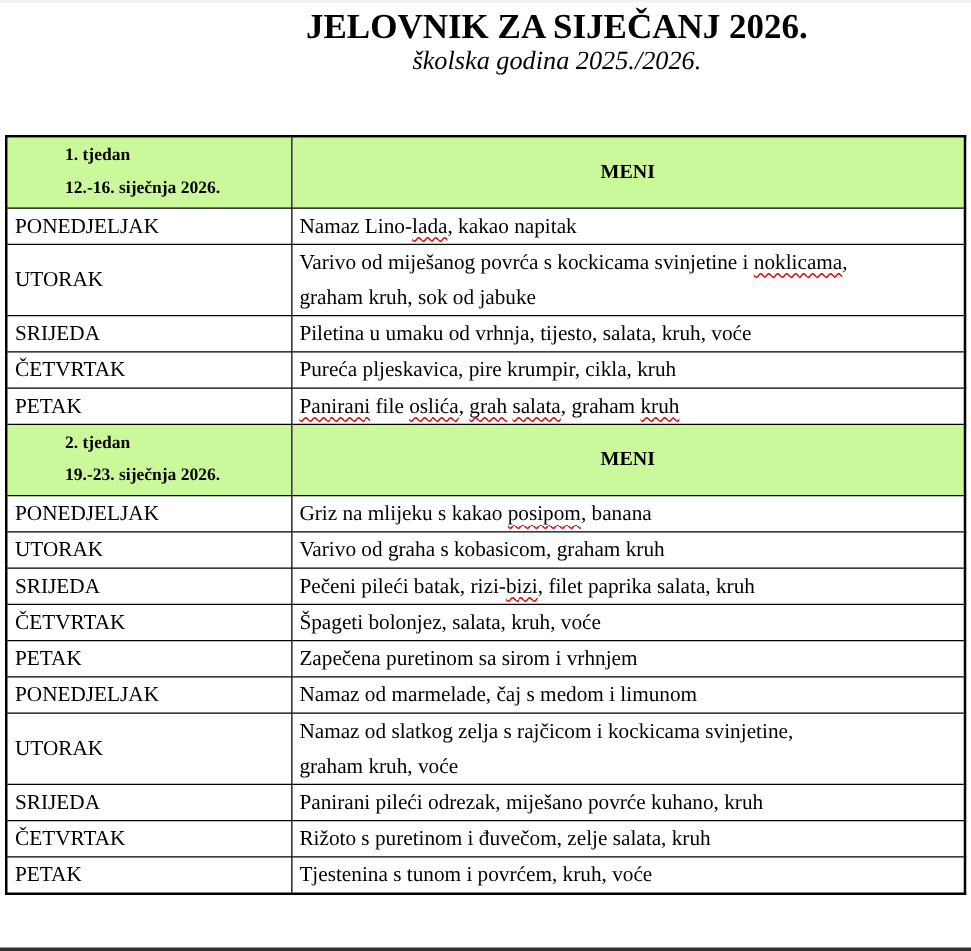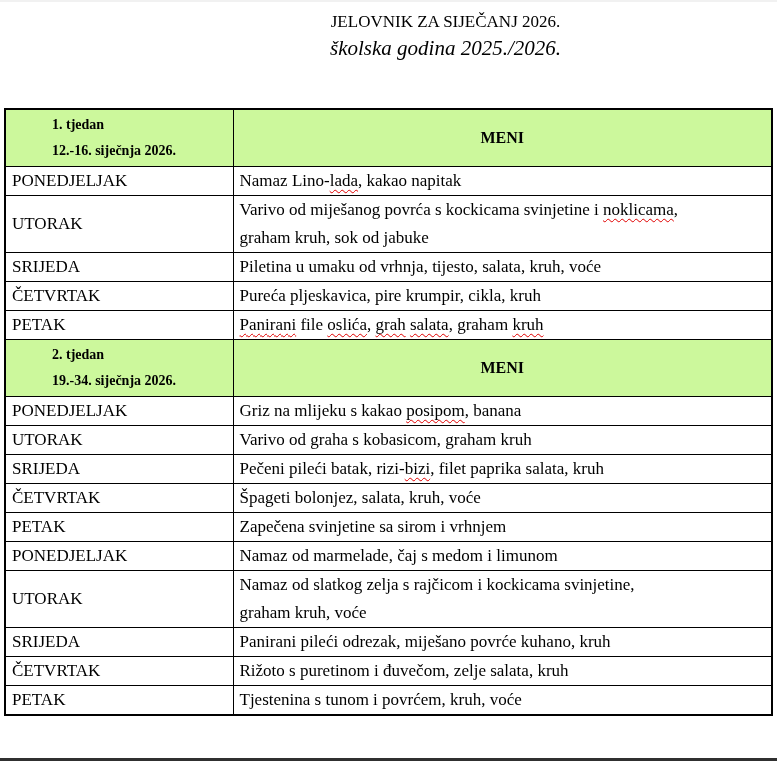--- a/index.html
+++ b/index.html
@@ -19,22 +19,22 @@
     width: 777px;
     height: 2px;
     background: #f1f1f1;
   }
   .title-block {
     margin: 6px 0 0 114px;
     width: 663px;
     text-align: center;
   }
   .doc-title {
-    font-size: 17px;
-    font-weight: normal;
+    font-size: 28px;
+    font-weight: bold;
     line-height: 27px;
     white-space: nowrap;
   }
   .doc-subtitle {
     font-size: 21px;
     line-height: 27px;
     white-space: nowrap;
     font-style: italic;
   }
   table.menu-table {
@@ -144,21 +144,21 @@
       </tr>
       <tr class="day-row">
         <td class="day-cell">PETAK</td>
         <td class="menu-cell">
           <div class="menu-line"><span class="misspelled">Panirani</span><span> file </span><span class="misspelled">oslića</span><span>, </span><span class="misspelled">grah</span><span> </span><span class="misspelled">salata</span><span>, graham </span><span class="misspelled">kruh</span></div>
         </td>
       </tr>
       <tr class="week-header-row">
         <td class="week-cell">
           <div class="week-label">2. tjedan</div>
-          <div class="week-dates">19.-34. siječnja 2026.</div>
+          <div class="week-dates">19.-23. siječnja 2026.</div>
         </td>
         <td class="meni-cell">MENI</td>
       </tr>
       <tr class="day-row">
         <td class="day-cell">PONEDJELJAK</td>
         <td class="menu-cell">
           <div class="menu-line"><span>Griz na mlijeku s kakao </span><span class="misspelled">posipom</span><span>, banana</span></div>
         </td>
       </tr>
       <tr class="day-row">
@@ -175,21 +175,21 @@
       </tr>
       <tr class="day-row">
         <td class="day-cell">ČETVRTAK</td>
         <td class="menu-cell">
           <div class="menu-line"><span>Špageti bolonjez, salata, kruh, voće</span></div>
         </td>
       </tr>
       <tr class="day-row">
         <td class="day-cell">PETAK</td>
         <td class="menu-cell">
-          <div class="menu-line"><span>Zapečena svinjetine sa sirom i vrhnjem</span></div>
+          <div class="menu-line"><span>Zapečena puretinom sa sirom i vrhnjem</span></div>
         </td>
       </tr>
       <tr class="day-row">
         <td class="day-cell">PONEDJELJAK</td>
         <td class="menu-cell">
           <div class="menu-line"><span>Namaz od marmelade, čaj s medom i limunom</span></div>
         </td>
       </tr>
       <tr class="day-row">
         <td class="day-cell">UTORAK</td>

